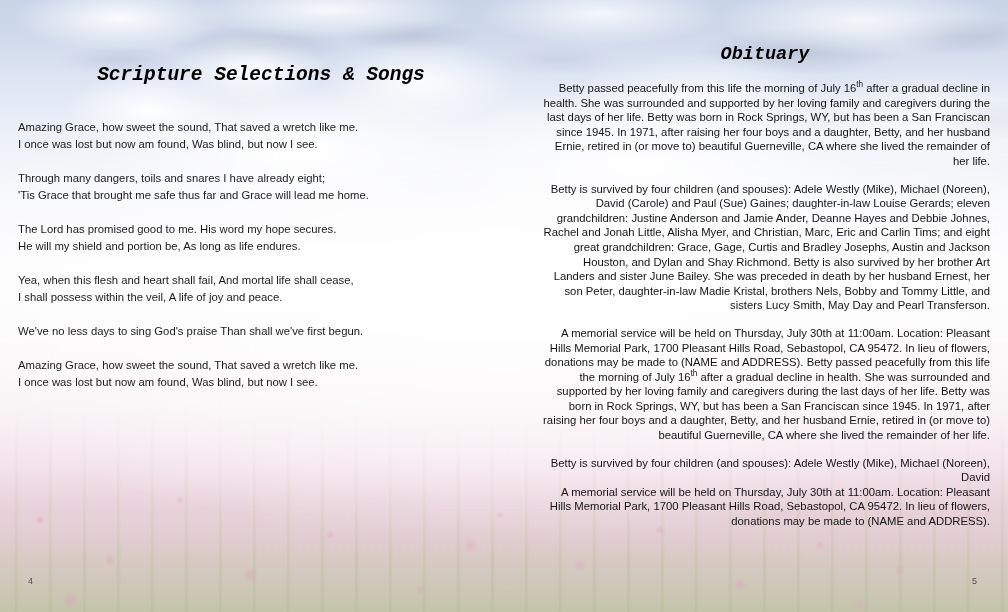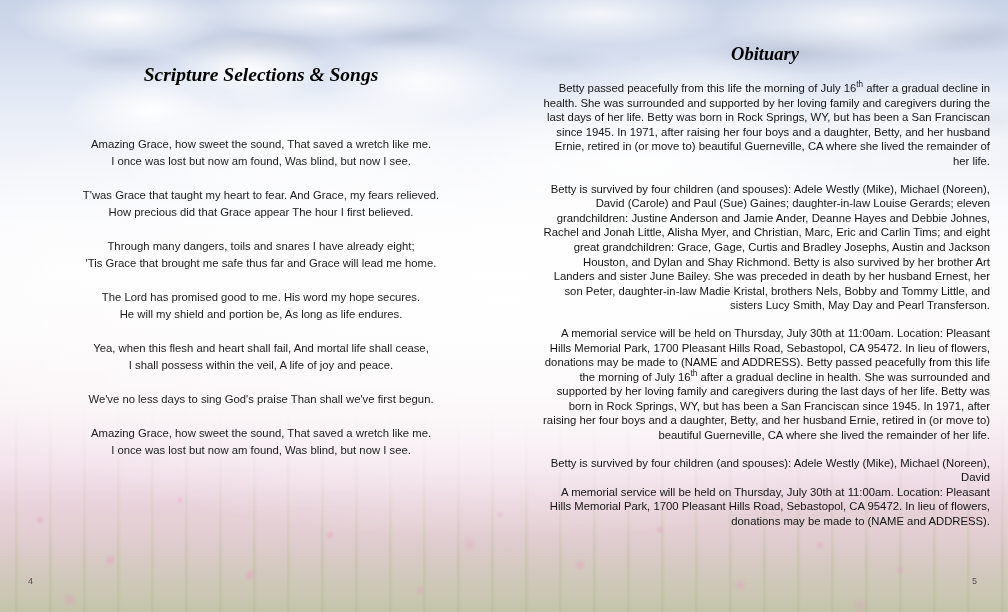--- a/index.html
+++ b/index.html
@@ -125,39 +125,38 @@
   }
 
   .panel {
     position: absolute;
     top: 0;
   }
   .panel-left  { left: 18px;  width: 486px; }
   .panel-right { left: 540px; width: 450px; }
 
   .heading {
-    font-family: Liberation Serif, serif;
+    font-family: Liberation Mono, monospace;
     font-weight: bold;
     font-style: italic;
     color: #000000;
     text-align: center;
   }
   .heading-left {
     font-size: 19.5px;
     margin-top: 64px;
   }
   .heading-right {
     font-size: 18.5px;
     margin-top: 44px;
     text-align: center;
   }
 
   .verses {
-    margin-top: 50px;
-    text-align: center;
+    margin-top: 33px;
     font-size: 11.3px;
     line-height: 17px;
     color: #1b1b1b;
   }
   .verse {
     margin: 0 0 17px 0;
   }
   .verse .vline { display: block; }
 
   .obit-body {
@@ -201,24 +200,20 @@
     <div class="panel panel-left">
       <div class="heading heading-left">Scripture Selections &amp; Songs</div>
 
       <div class="verses">
 
         <div class="verse">
           <span class="vline">Amazing Grace, how sweet the sound, That saved a wretch like me.</span>
           <span class="vline">I once was lost but now am found, Was blind, but now I see.</span>
         </div>
 
-        <div class="verse">
-          <span class="vline">T'was Grace that taught my heart to fear. And Grace, my fears relieved.</span>
-          <span class="vline">How precious did that Grace appear The hour I first believed.</span>
-        </div>
 
         <div class="verse">
           <span class="vline">Through many dangers, toils and snares I have already eight;</span>
           <span class="vline">'Tis Grace that brought me safe thus far and Grace will lead me home.</span>
         </div>
 
         <div class="verse">
           <span class="vline">The Lord has promised good to me. His word my hope secures.</span>
           <span class="vline">He will my shield and portion be, As long as life endures.</span>
         </div>

